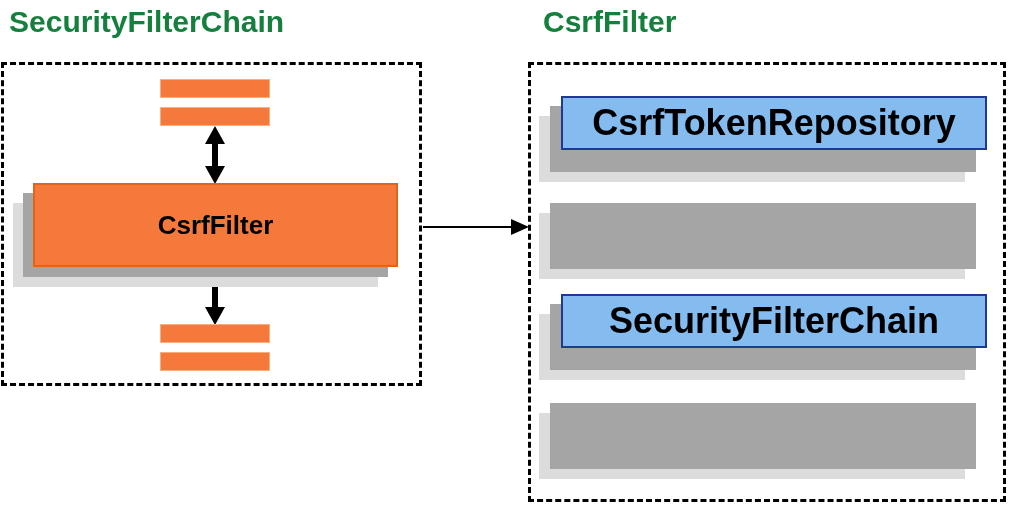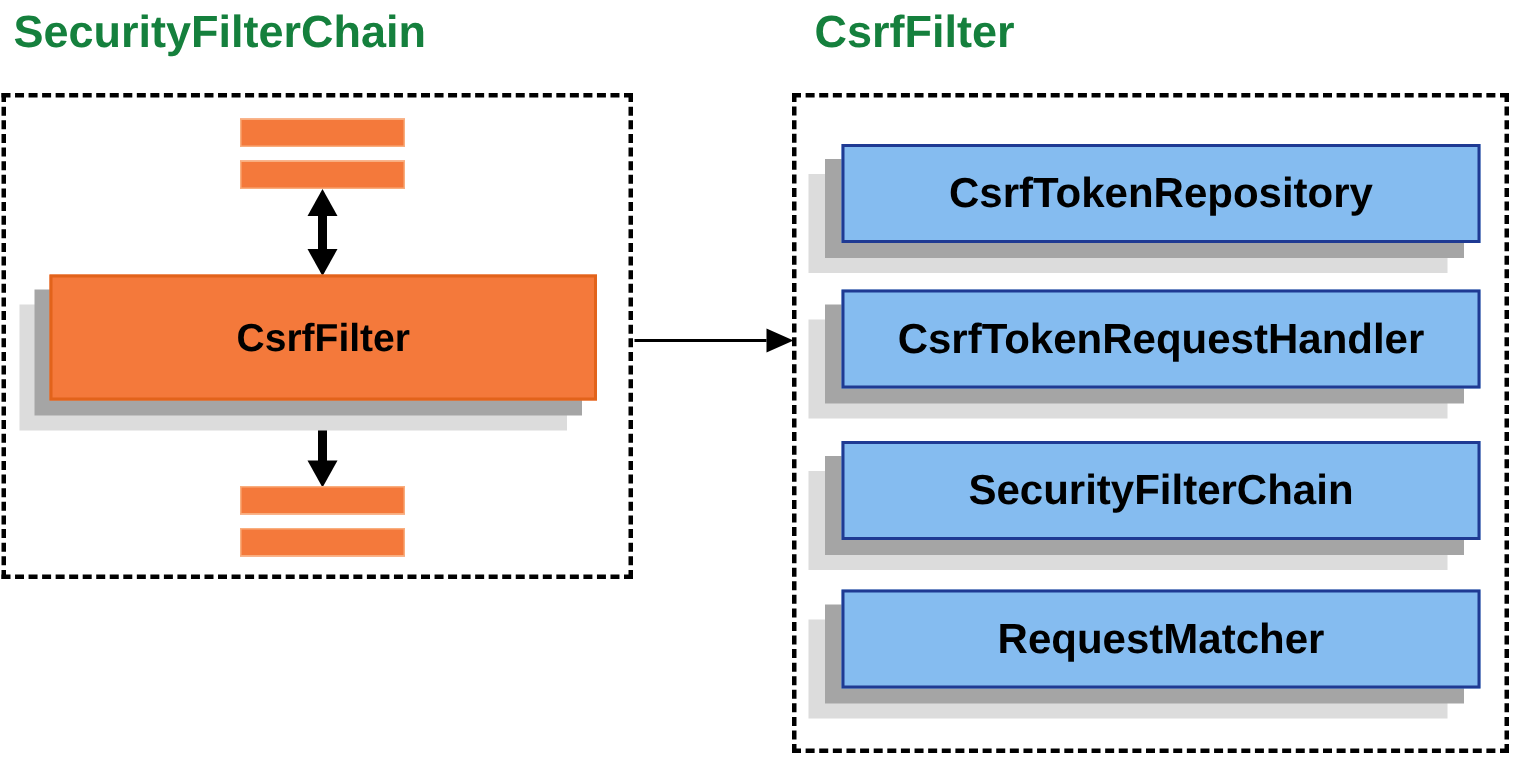--- a/index.html
+++ b/index.html
@@ -65,27 +65,27 @@
     color: #000000;
     z-index: 3;
   }
   .orange-shadow-dark  { left: 23px; top: 193px; width: 365px; height: 84px; z-index: 2; }
   .orange-shadow-light { left: 13px; top: 203px; width: 365px; height: 84px; z-index: 1; }
 
   
   .blue-node {
     position: absolute;
     left: 561px;
-    width: 426px; height: 66px;
+    width: 426px; height: 54px;
     background: #85BCF0;
     border: 2px solid #1F3A93;
     display: flex;
     align-items: center;
     justify-content: center;
-    font-size: 28px;
+    font-size: 36px;
     font-weight: bold;
     color: #000000;
     z-index: 3;
   }
   .blue-shadow-dark  { left: 550px; width: 426px; height: 66px; z-index: 2; }
   .blue-shadow-light { left: 539px; width: 426px; height: 66px; z-index: 1; }
 
   .arrow-svg { position: absolute; overflow: visible; }
   .v-arrow-top    { left: 203px; top: 126px; }
   .v-arrow-bottom { left: 203px; top: 267px; }
@@ -133,29 +133,23 @@
   <div class="dashed-box right-csrf"></div>
 
   <div class="shadow-rect shadow-light blue-shadow-light" style="top:116px"></div>
   <div class="shadow-rect shadow-dark blue-shadow-dark" style="top:106px"></div>
   <div class="blue-node" style="top:96px">
     <span>CsrfTokenRepository</span>
   </div>
 
   <div class="shadow-rect shadow-light blue-shadow-light" style="top:213px"></div>
   <div class="shadow-rect shadow-dark blue-shadow-dark" style="top:203px"></div>
-  <div class="blue-node" style="top:193px">
-    <span>CsrfTokenRequestHandler</span>
-  </div>
 
   <div class="shadow-rect shadow-light blue-shadow-light" style="top:314px"></div>
   <div class="shadow-rect shadow-dark blue-shadow-dark" style="top:304px"></div>
   <div class="blue-node" style="top:294px">
     <span>SecurityFilterChain</span>
   </div>
 
   <div class="shadow-rect shadow-light blue-shadow-light" style="top:413px"></div>
   <div class="shadow-rect shadow-dark blue-shadow-dark" style="top:403px"></div>
-  <div class="blue-node" style="top:393px">
-    <span>RequestMatcher</span>
-  </div>
 
 </div>
 
 </body></html>

